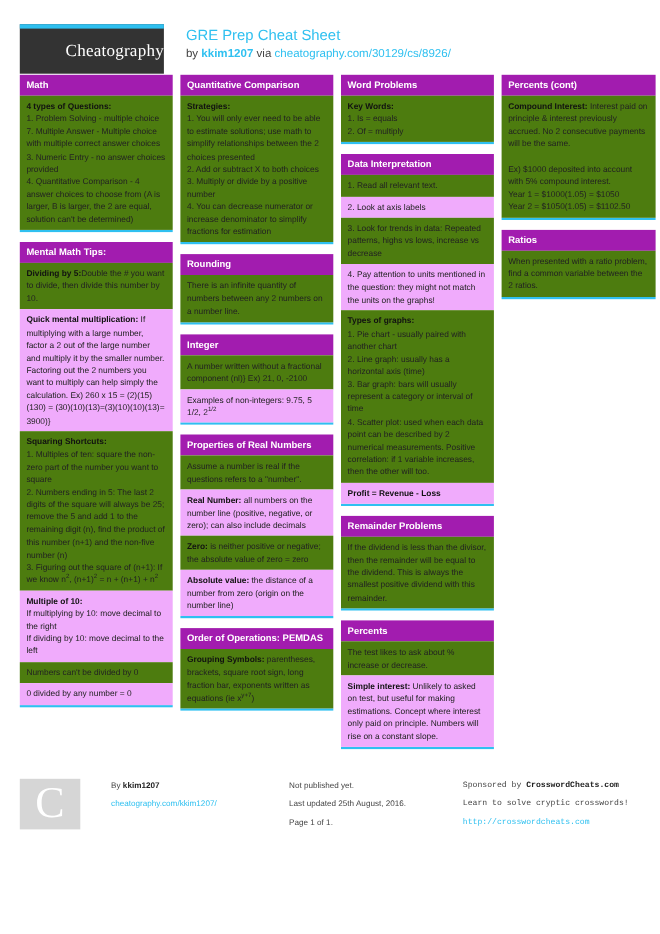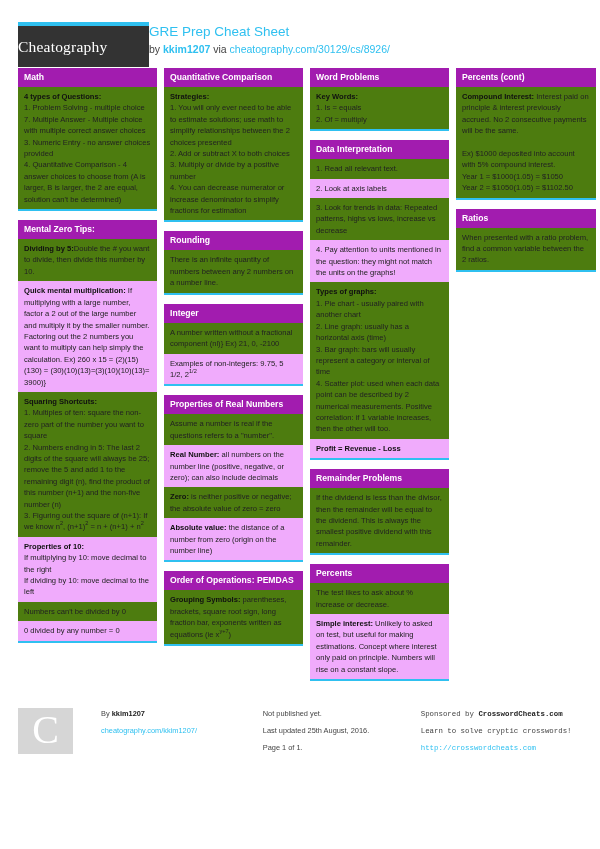--- a/index.html
+++ b/index.html
@@ -7,24 +7,24 @@
     width:600px;height:849px;background:#ffffff;
     font-family:"Liberation Sans", sans-serif;
     -webkit-font-smoothing:antialiased;
   }
   .page{position:relative;width:600px;height:849px;box-sizing:border-box;padding:0 18px;}
 
   
   .header{display:flex;align-items:flex-start;padding-top:22px;height:62px;box-sizing:border-box;}
   .logo-box{
     width:131px;height:45px;background:#333333;border-top:4px solid #2fc0f0;
-    display:flex;align-items:center;justify-content:flex-start;box-sizing:border-box;
+    display:flex;align-items:center;justify-content:flex-end;box-sizing:border-box;
   }
   .logo-text{color:#ffffff;font-family:"Liberation Serif", serif;font-size:15.5px;letter-spacing:.2px;}
-  .title-wrap{padding-left:0;padding-top:2px;}
+  .title-wrap{padding-left:20px;padding-top:2px;}
   .doc-title{color:#2fc0f0;font-size:13.5px;line-height:16px;font-weight:400;}
   .byline{font-size:10.5px;color:#444;line-height:15px;margin-top:2px;}
   .byline .lnk{color:#2fc0f0;text-decoration:none;}
   .byline .author{color:#2fc0f0;font-weight:700;}
 
   
   .columns{display:flex;gap:7px;margin-top:6px;align-items:flex-start;}
   .col{width:139px;flex:0 0 139px;}
   .col.wide{width:140px;flex:0 0 140px;}
 
@@ -84,35 +84,35 @@
           <div class="block-title">Math</div>
           <div class="row alt">
             <p><b>4 types of Questions:</b></p>
             <p>1. Problem Solving - multiple choice</p>
             <p>7. Multiple Answer - Multiple choice with multiple correct answer choices</p>
             <p>3. Numeric Entry - no answer choices provided</p>
             <p>4. Quantitative Comparison - 4 answer choices to choose from (A is larger, B is larger, the 2 are equal, solution can't be determined)</p>
           </div>
         </div>
         <div class="block">
-          <div class="block-title">Mental Zero Tips:</div>
+          <div class="block-title">Mental Math Tips:</div>
           <div class="row alt">
             <p><b>Dividing by 5:</b>Double the # you want to divide, then divide this number by 10.</p>
           </div>
           <div class="row plain">
             <p><b>Quick mental multiplication:</b> If multiplying with a large number, factor a 2 out of the large number and multiply it by the smaller number. Factoring out the 2 numbers you want to multiply can help simply the calculation. Ex) 260 x 15 = (2)(15)(130) = (30)(10)(13)=(3)(10)(10)(13)= 3900)}</p>
           </div>
           <div class="row alt">
             <p><b>Squaring Shortcuts:</b></p>
             <p>1. Multiples of ten: square the non-zero part of the number you want to square</p>
             <p>2. Numbers ending in 5: The last 2 digits of the square will always be 25; remove the 5 and add 1 to the remaining digit (n), find the product of this number (n+1) and the non-five number (n)</p>
             <p>3. Figuring out the square of (n+1): If we know n<sup>2</sup>, (n+1)<sup>2</sup> = n + (n+1) + n<sup>2</sup></p>
           </div>
           <div class="row plain">
-            <p><b>Properties of 10:</b></p>
+            <p><b>Multiple of 10:</b></p>
             <p>If multiplying by 10: move decimal to the right</p>
             <p>If dividing by 10: move decimal to the left</p>
           </div>
           <div class="row alt">
             <p>Numbers can't be divided by 0</p>
           </div>
           <div class="row plain">
             <p>0 divided by any number = 0</p>
           </div>
         </div>

